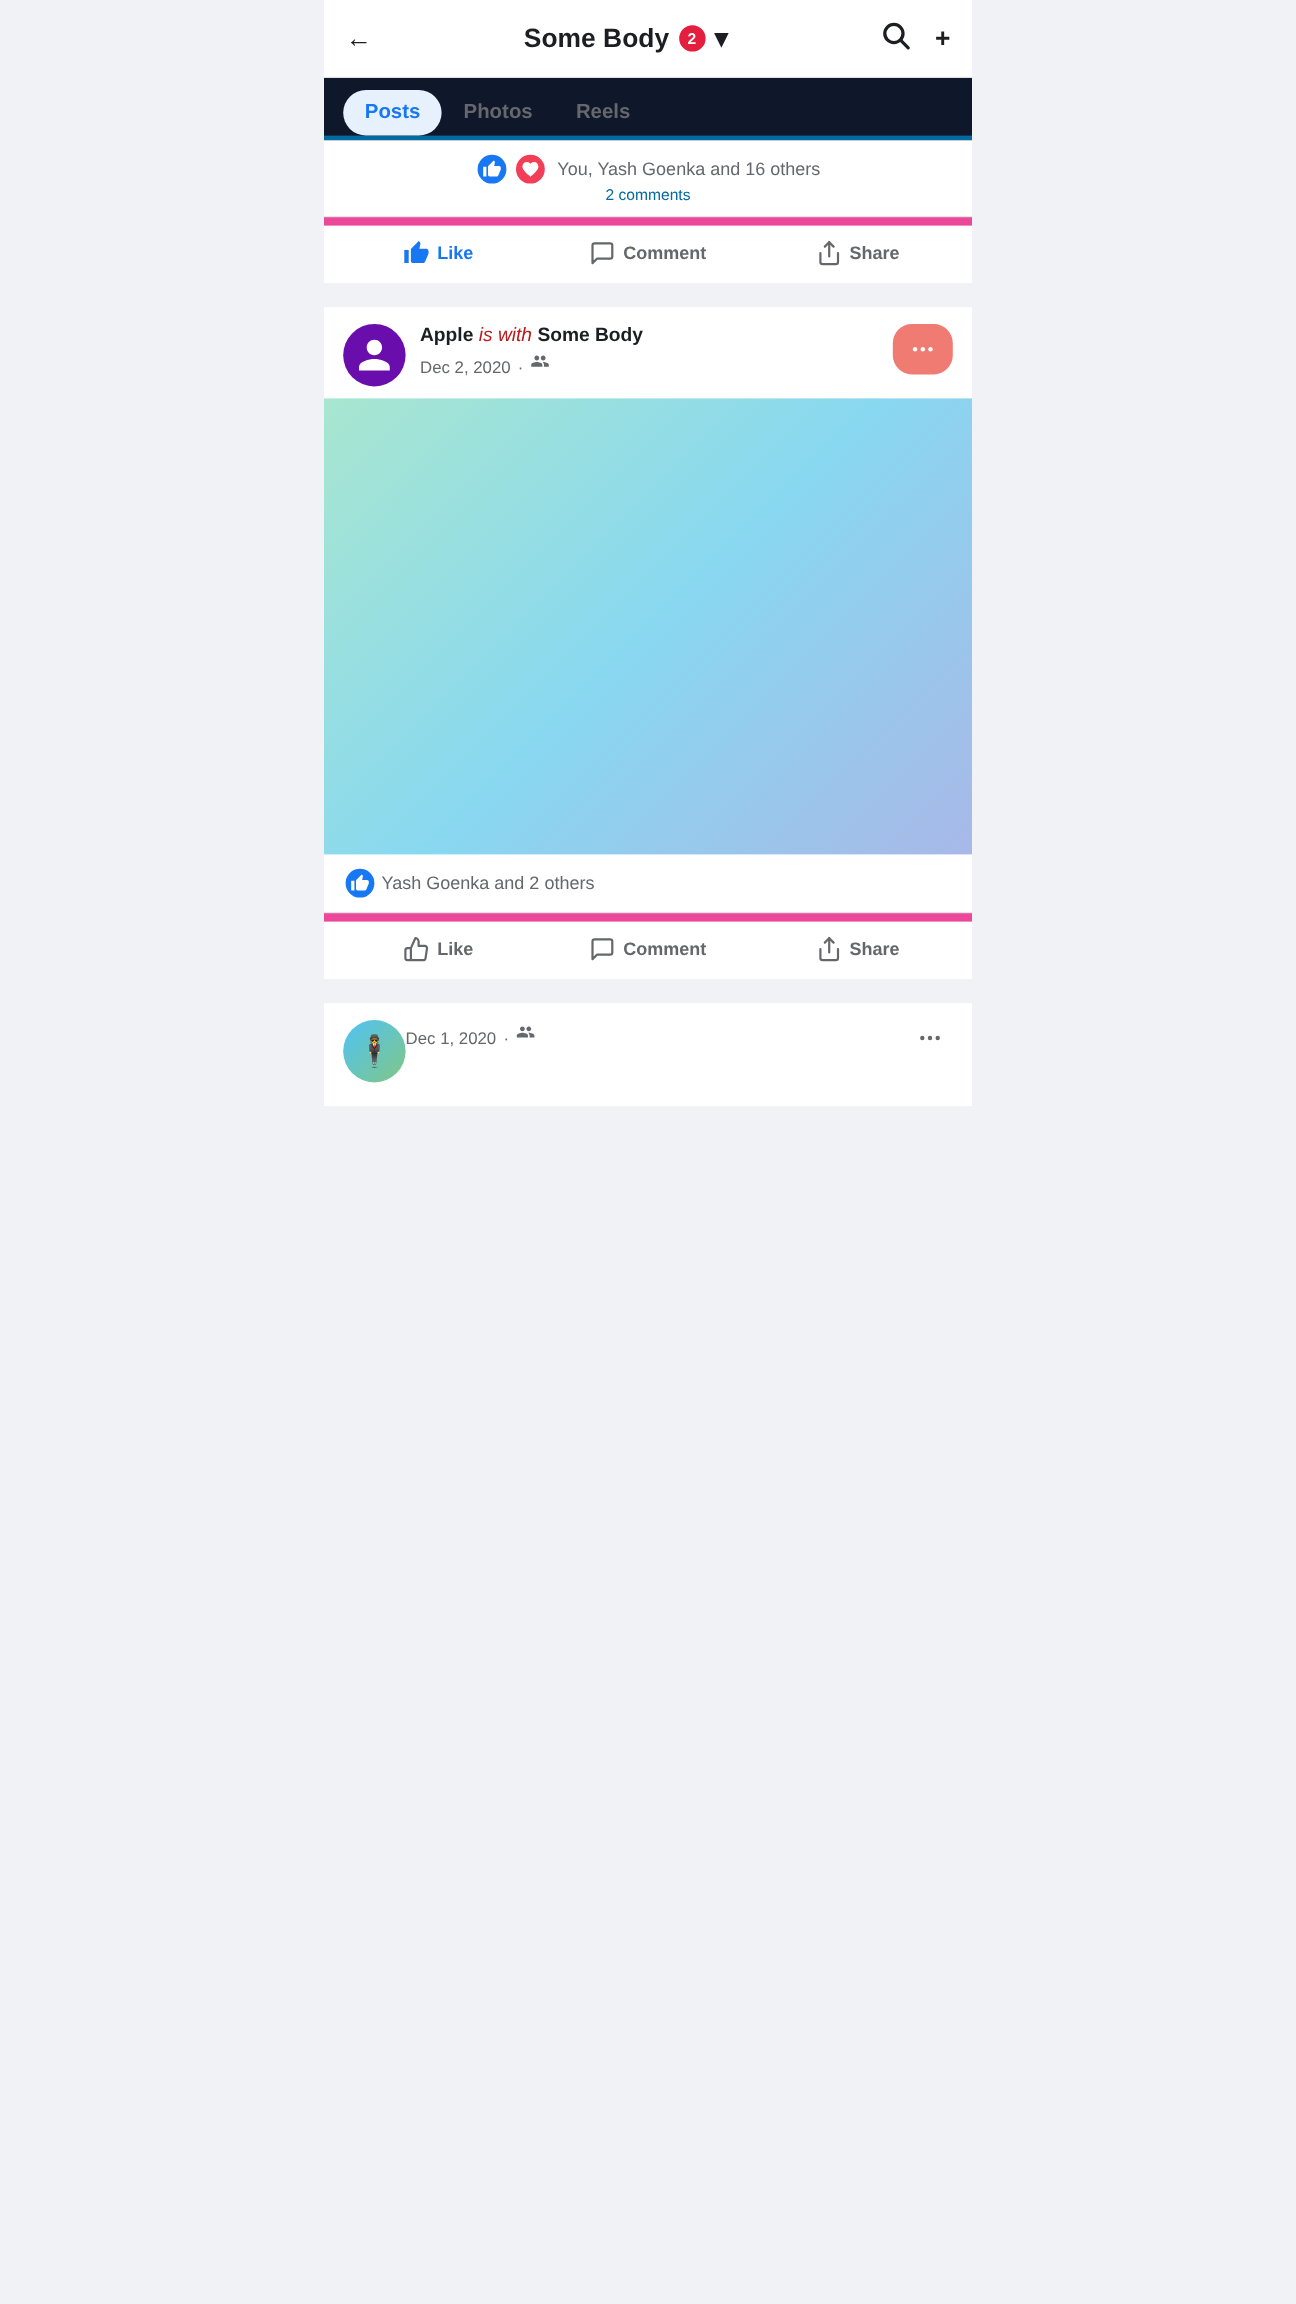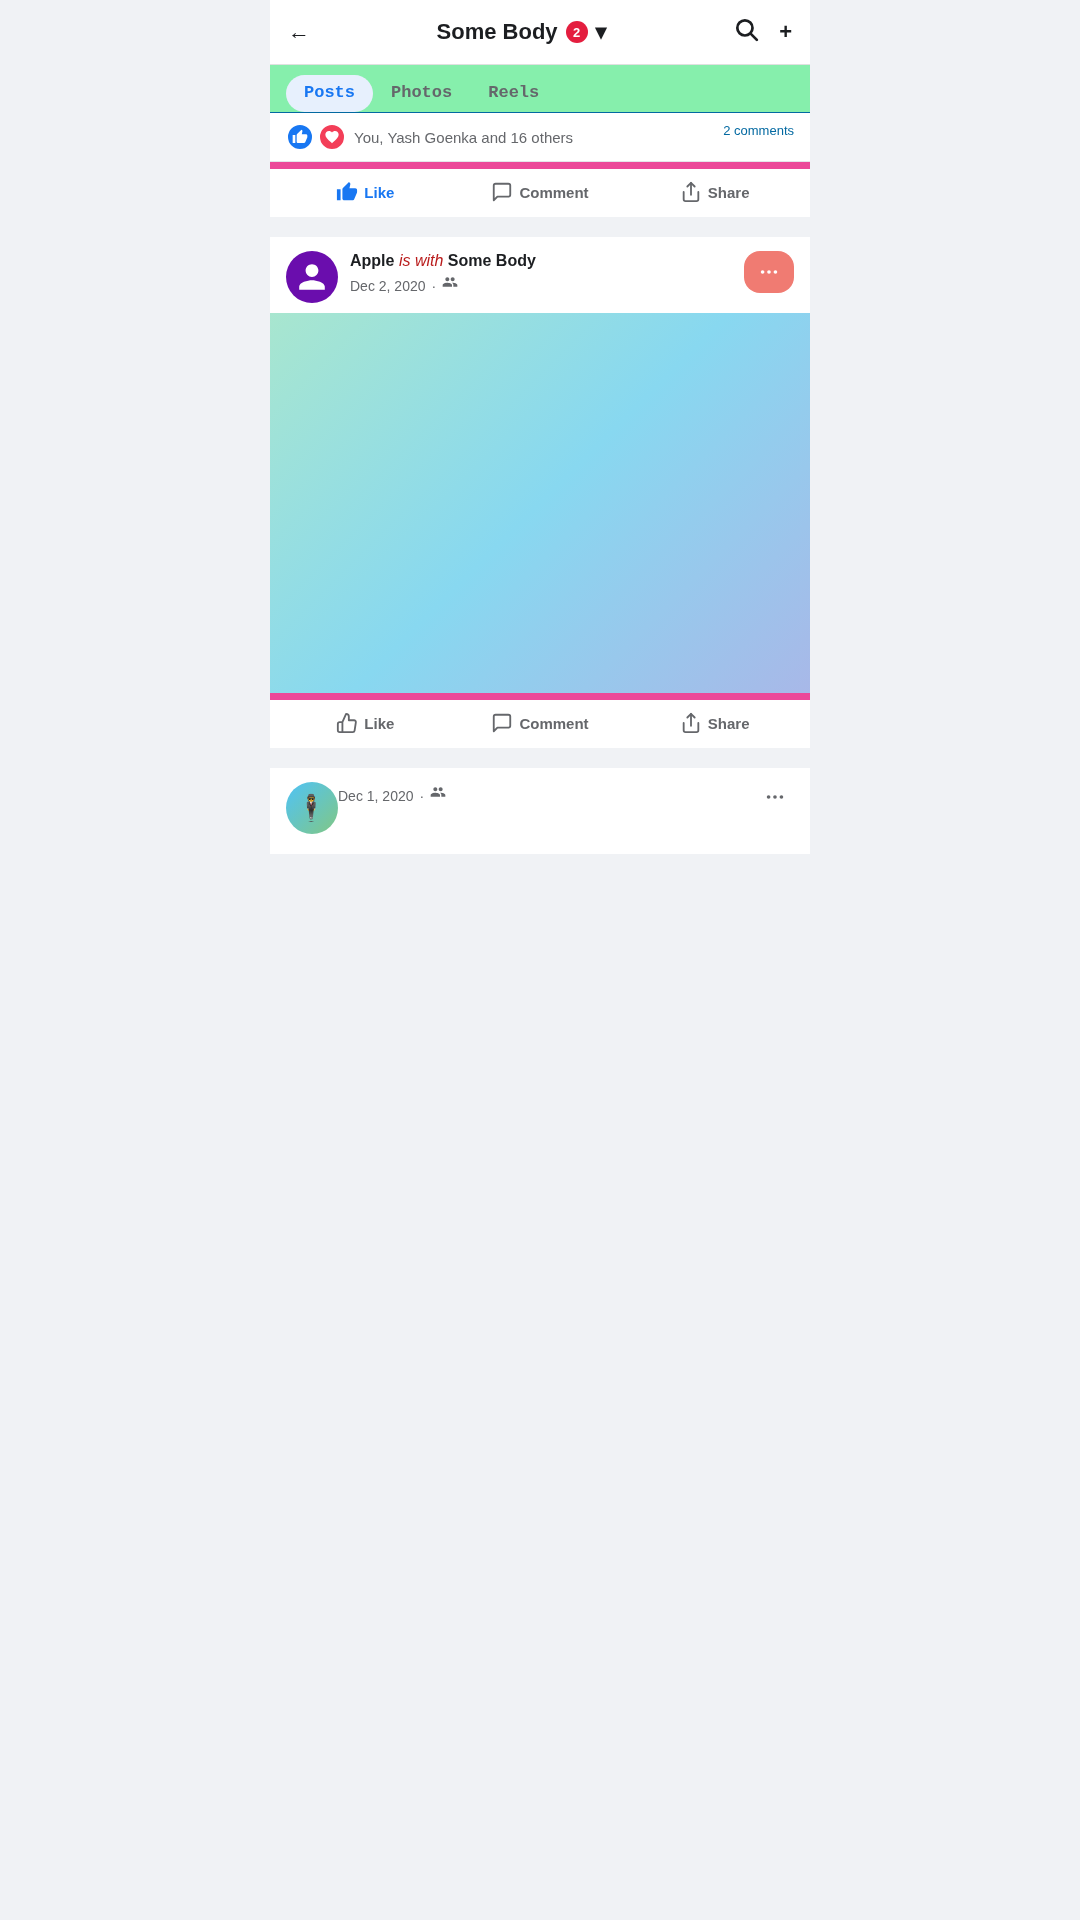--- a/index.html
+++ b/index.html
@@ -55,25 +55,24 @@
       font-weight: 700;
     }
     .header-actions {
       display: flex;
       gap: 20px;
       align-items: center;
     }
 
     
     .tabs {
-      background: #86efac;
+      background: #0f172a;
       display: flex;
       padding: 10px 16px 0;
-      border-bottom: 1px solid #0369a1;
-      font-family: Liberation Mono, monospace;
+      border-bottom: 4px solid #0369a1;
     }
     .tab {
       padding: 8px 18px 10px;
       font-size: 17px;
       font-weight: 600;
       color: #65676b;
       cursor: pointer;
       border-radius: 20px 20px 0 0;
       position: relative;
     }
@@ -85,24 +84,25 @@
 
     
     .post-card {
       background: #fff;
       margin-bottom: 10px;
     }
 
     
     .reactions-row {
       display: flex;
-      align-items: flex-start;
+      align-items: center;
       justify-content: space-between;
       padding: 10px 16px;
       border-bottom: 1px solid #e4e6ea;
+      flex-direction: column;
     }
     .reaction-icons {
       display: flex;
       align-items: center;
       gap: 4px;
     }
     .reaction-emoji {
       width: 28px;
       height: 28px;
       border-radius: 50%;
@@ -365,20 +365,28 @@
       <svg width="22" height="22" viewBox="0 0 24 24" fill="white">
         <circle cx="5" cy="12" r="2"></circle>
         <circle cx="12" cy="12" r="2"></circle>
         <circle cx="19" cy="12" r="2"></circle>
       </svg>
     </button>
   </div>
 
   <div class="post-image"></div>
 
+  <div class="reactions-row-small">
+    <div class="reaction-emoji reaction-like" style="width:28px;height:28px;">
+      <svg width="16" height="16" viewBox="0 0 24 24" fill="white">
+        <path d="M1 21h4V9H1v12zm22-11c0-1.1-.9-2-2-2h-6.31l.95-4.57.03-.32c0-.41-.17-.79-.44-1.06L14.17 1 7.59 7.59C7.22 7.95 7 8.45 7 9v10c0 1.1.9 2 2 2h9c.83 0 1.54-.5 1.84-1.22l3.02-7.05c.09-.23.14-.47.14-.73v-2z"></path>
+      </svg>
+    </div>
+    <span class="reaction-text">Yash Goenka and 2 others</span>
+  </div>
 
   <div class="actions-row">
     <button class="action-btn">
       <svg width="22" height="22" viewBox="0 0 24 24" fill="none" stroke="#65676b" stroke-width="2" stroke-linecap="round" stroke-linejoin="round">
         <path d="M14 9V5a3 3 0 0 0-3-3l-4 9v11h11.28a2 2 0 0 0 2-1.7l1.38-9a2 2 0 0 0-2-2.3zM7 22H4a2 2 0 0 1-2-2v-7a2 2 0 0 1 2-2h3"></path>
       </svg>
       <span>Like</span>
     </button>
     <button class="action-btn">
       <svg width="22" height="22" viewBox="0 0 24 24" fill="none" stroke="#65676b" stroke-width="2" stroke-linecap="round" stroke-linejoin="round">

